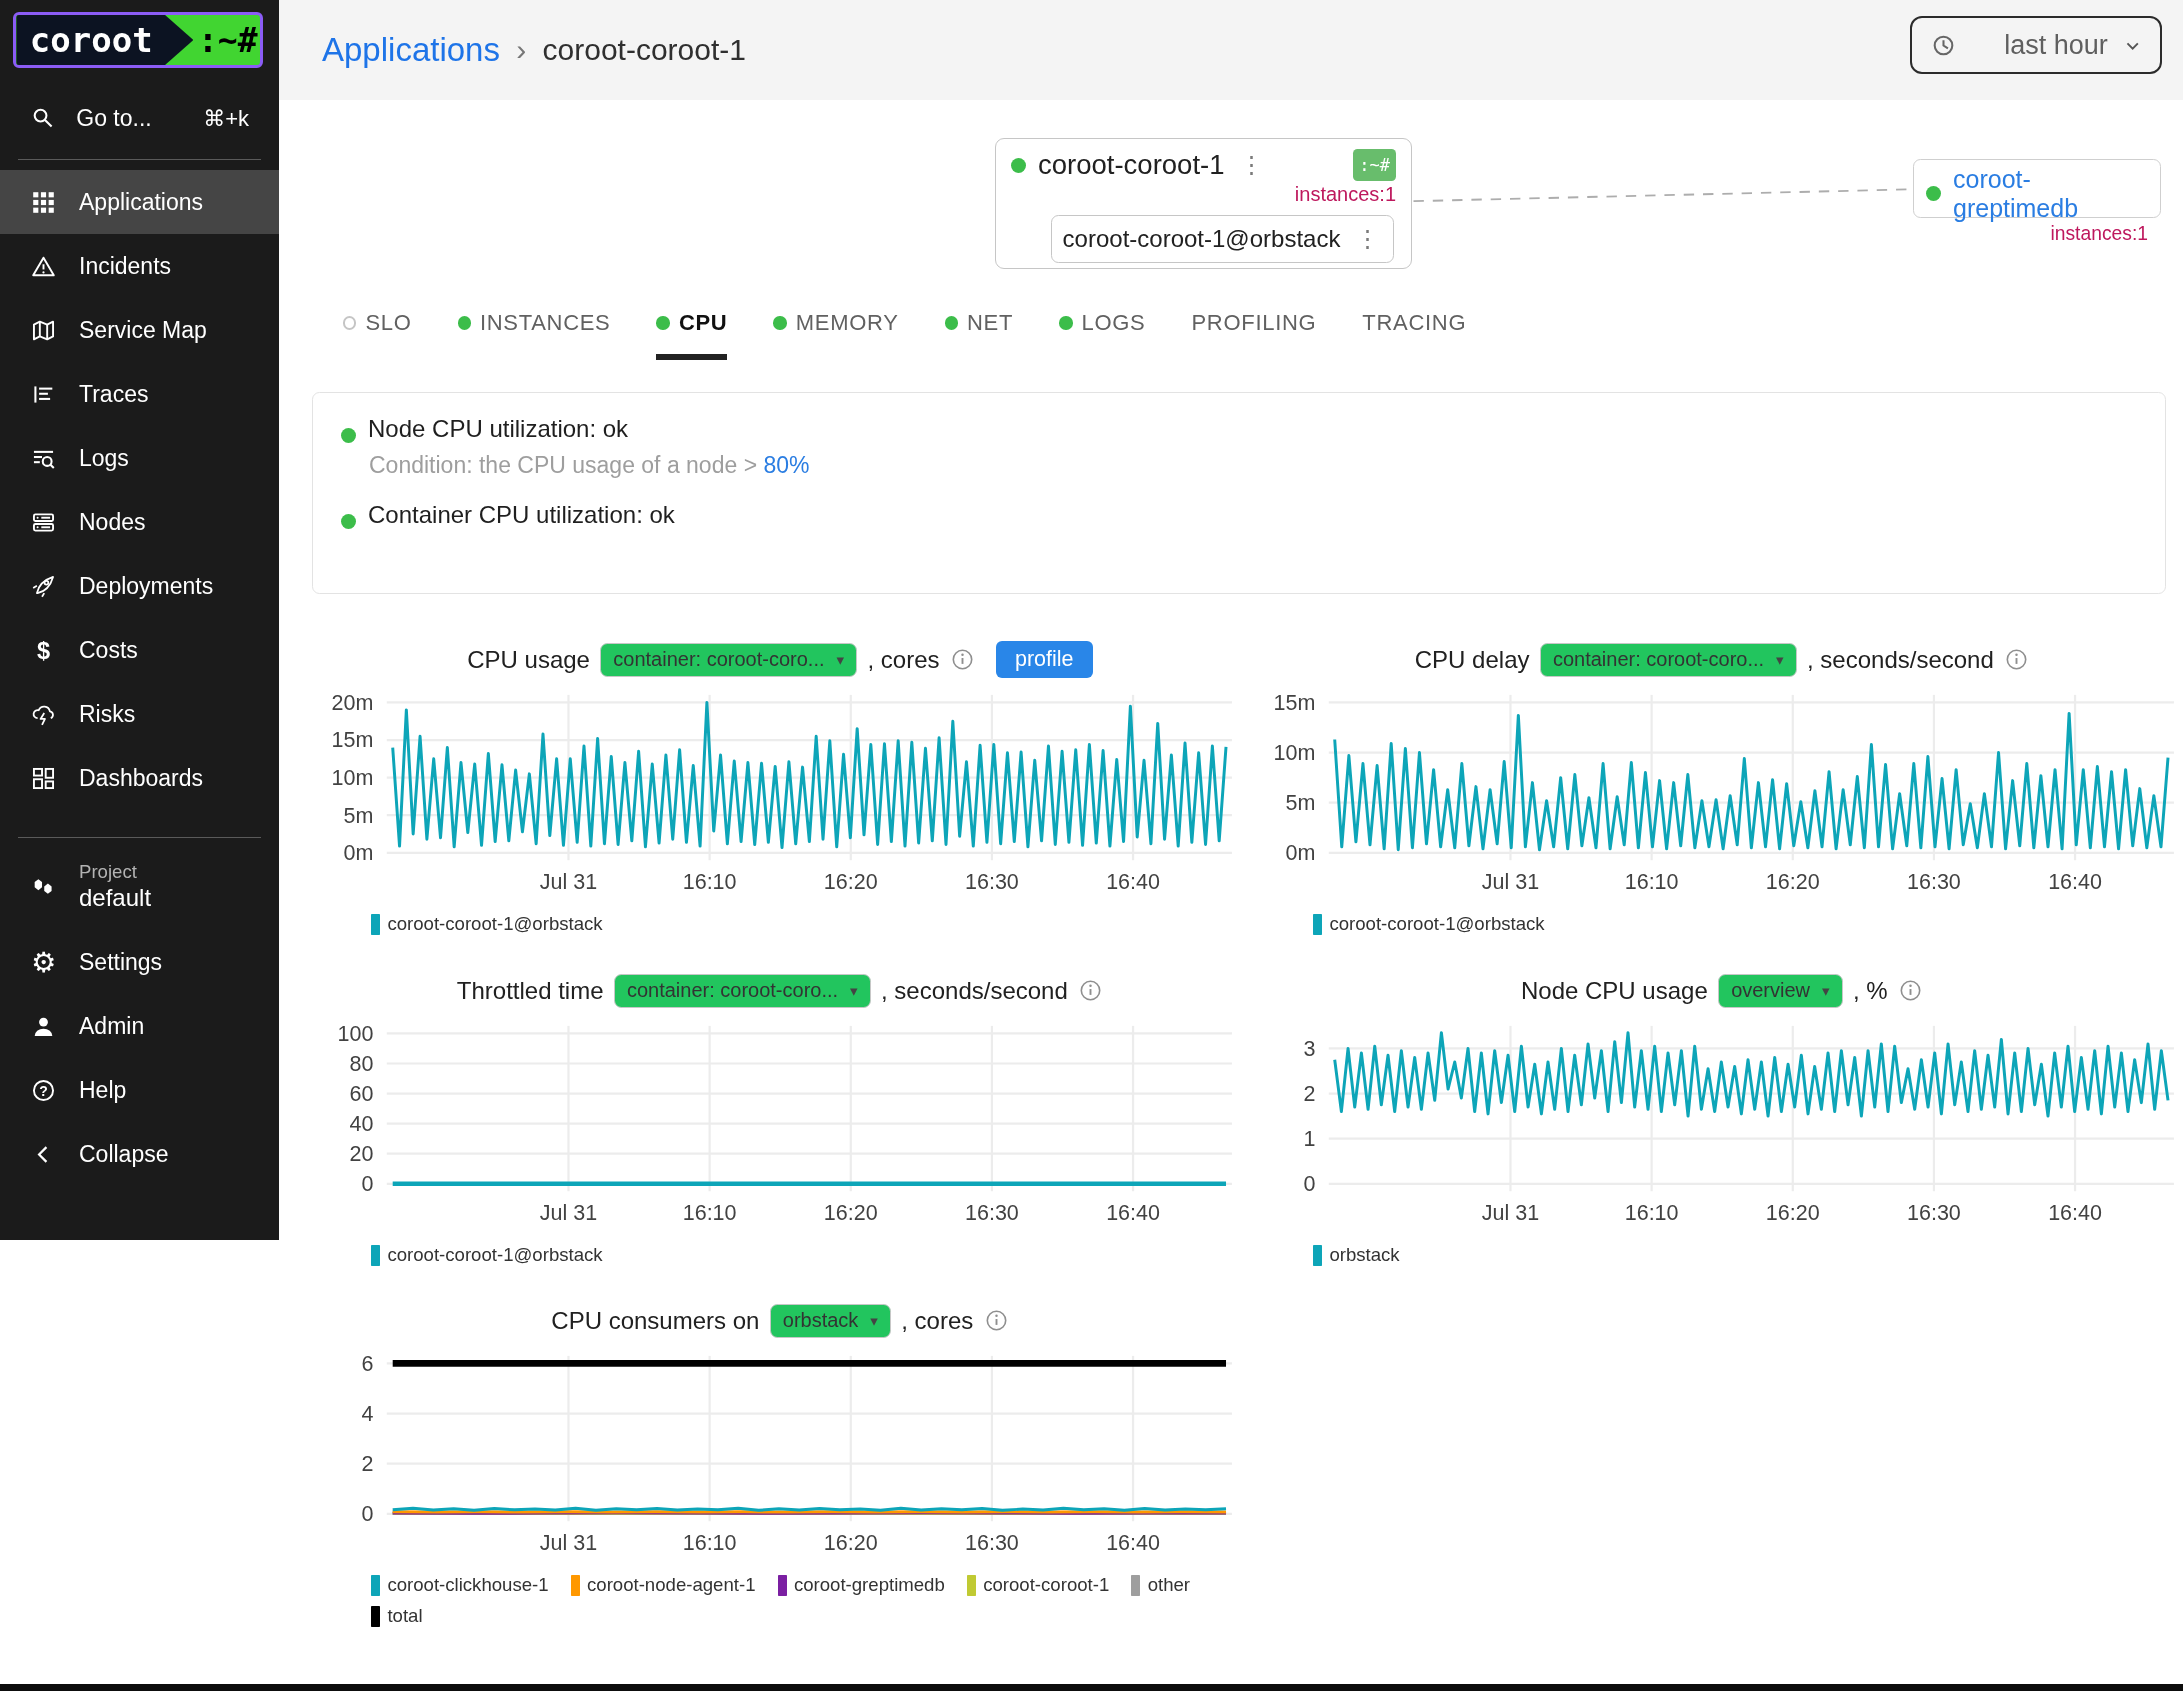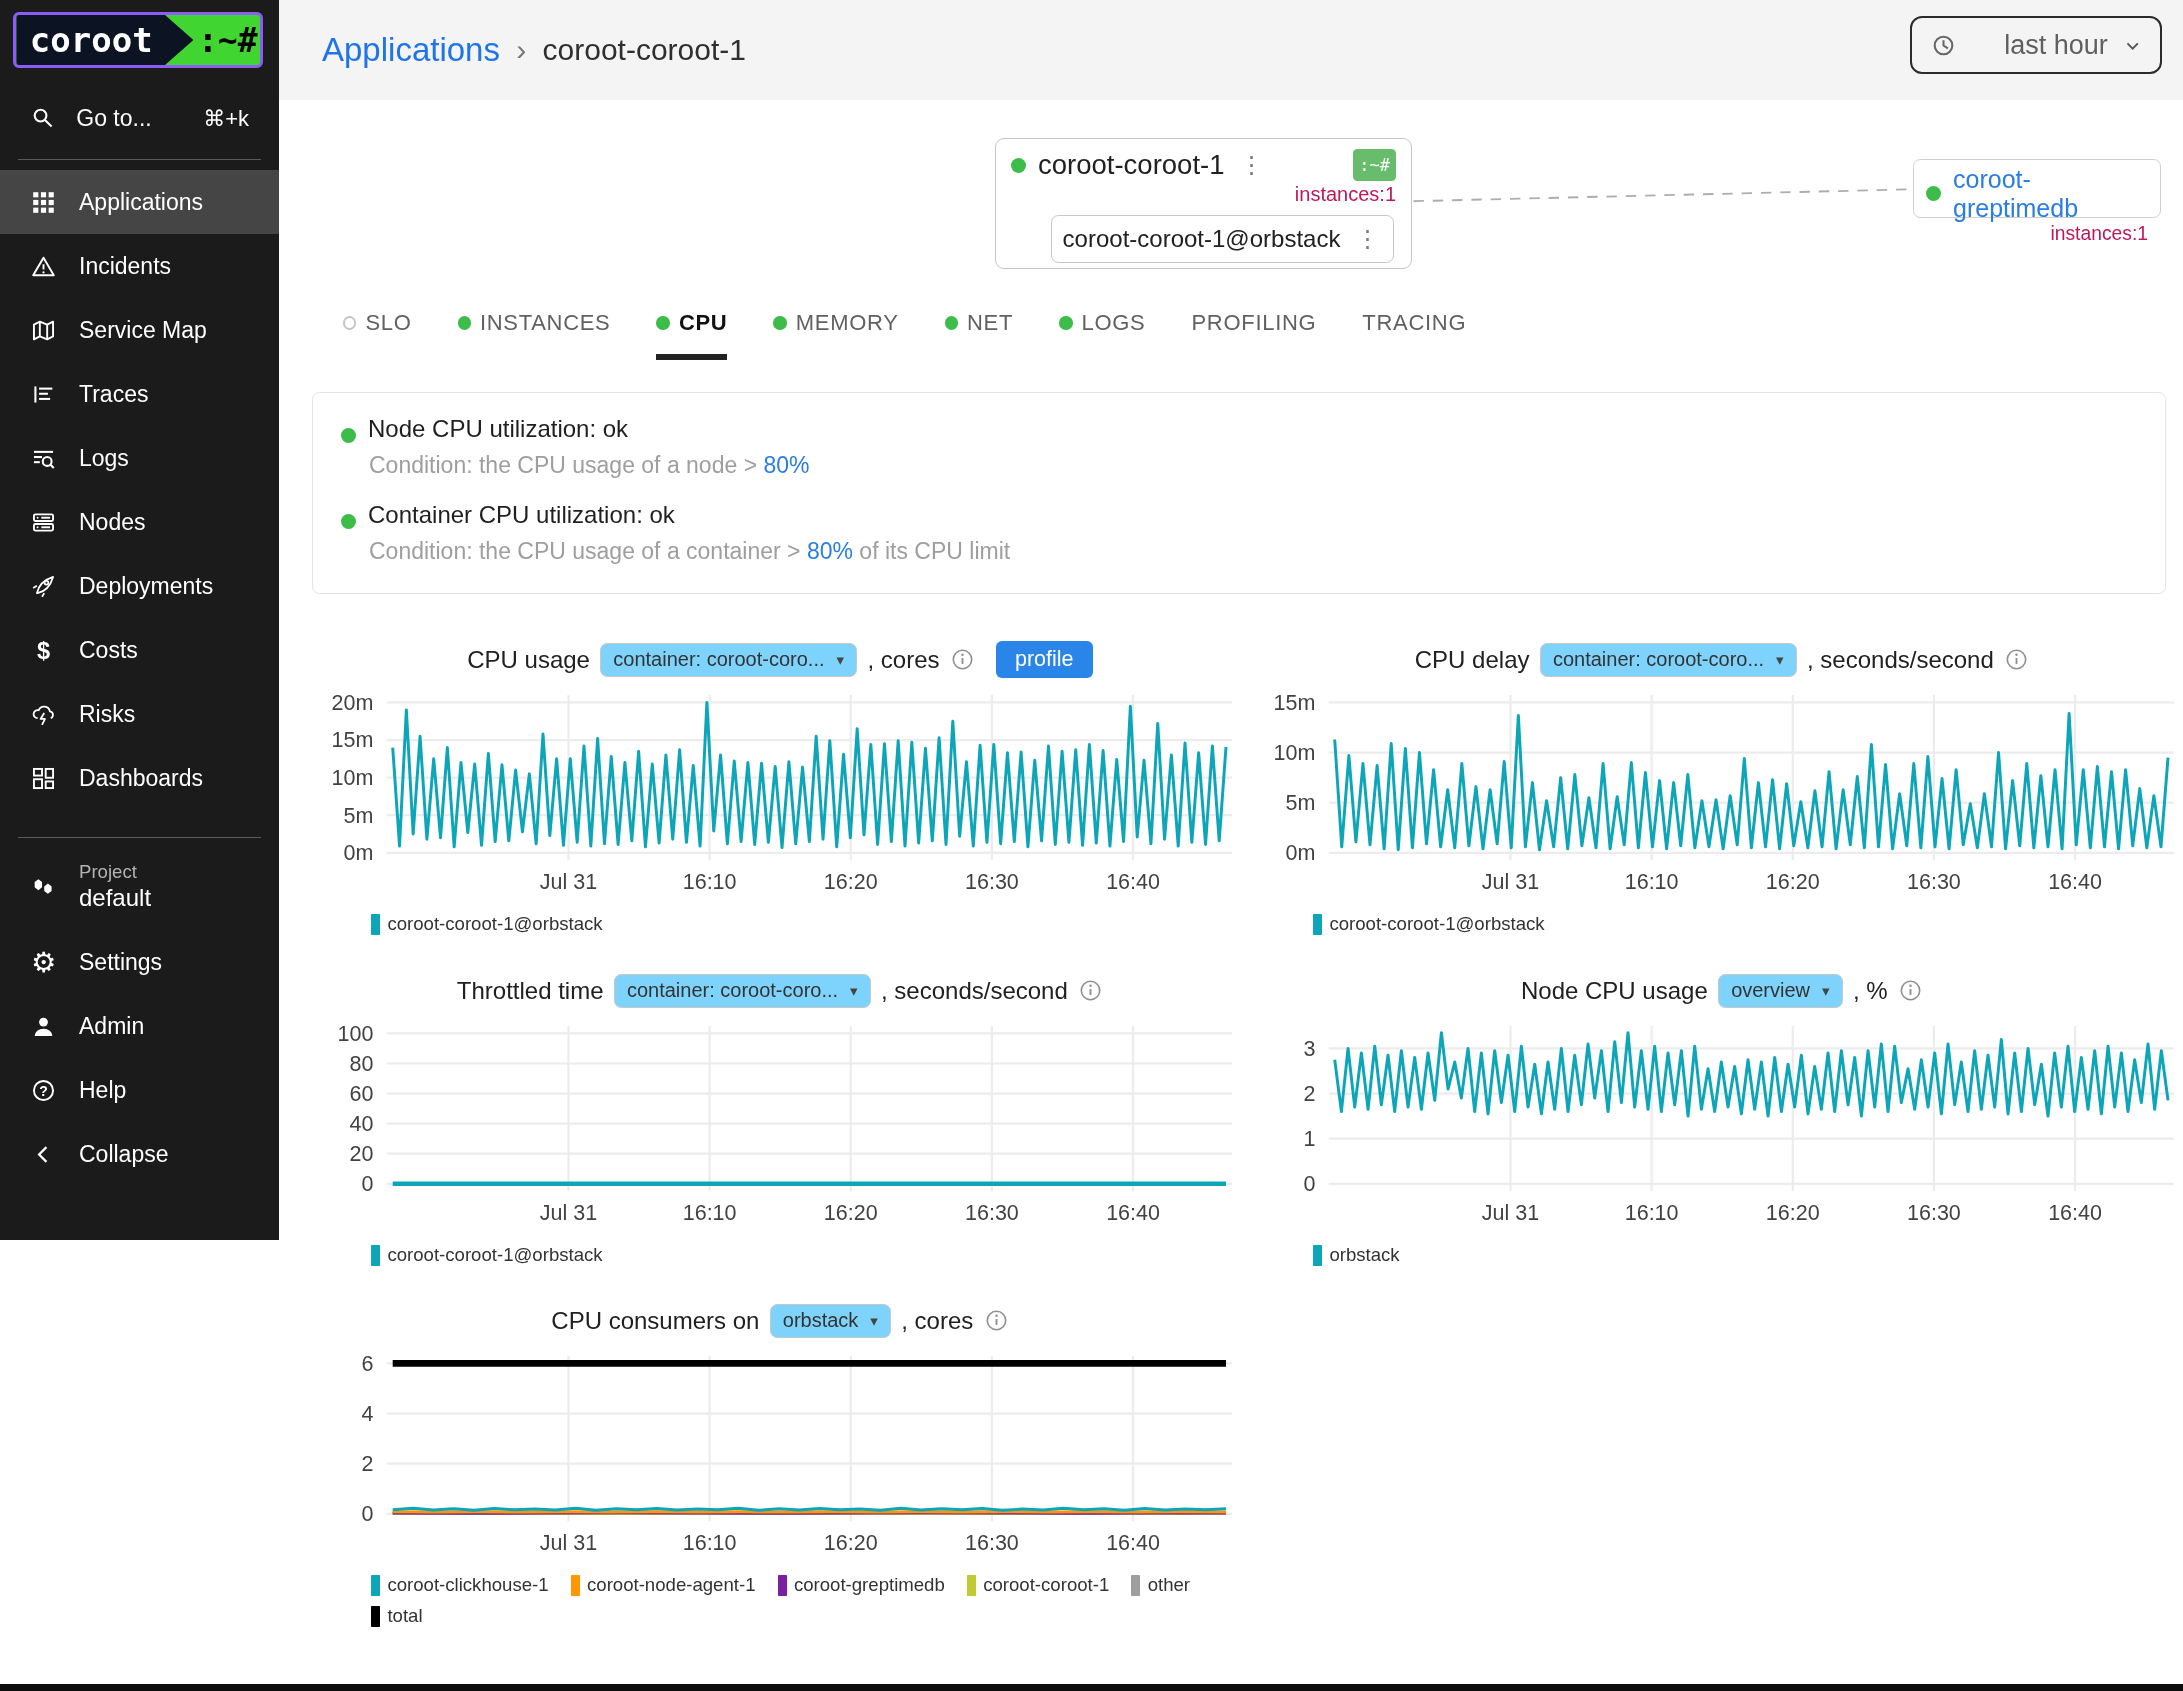--- a/index.html
+++ b/index.html
@@ -58,21 +58,21 @@
   .check-title{display:flex;align-items:flex-end;gap:12px;font-size:24px;color:#1f1f1f;margin-bottom:9px;}
   .check-cond{font-size:23px;color:#9e9e9e;margin:0 0 22px 28px;}
   .check-cond .thr{color:#2a7de2;cursor:pointer;}
   
   .chart{position:absolute;width:936px;}
   .c1{left:312px;top:633px;}  .c2{left:1254px;top:633px;}
   .c3{left:312px;top:964px;} .c4{left:1254px;top:964px;}
   .c5{left:312px;top:1294px;}
   .chart-title{height:53px;display:flex;align-items:center;justify-content:center;gap:10.4px;}
   .ct-label{font-size:24px;color:#212121;}
-  .selector{border:1.5px solid #c7c7c7;border-radius:7.4px;padding:4.5px 12px;display:flex;align-items:center;gap:12px;cursor:pointer;background:#7dd3fc;}
+  .selector{border:1.5px solid #c7c7c7;border-radius:7.4px;padding:4.5px 12px;display:flex;align-items:center;gap:12px;cursor:pointer;background:#22c55e;}
   .selector .sel-txt{font-size:20px;color:#333;}
   .selector .arr{font-size:15px;color:#444;font-family:"DejaVu Sans",sans-serif;}
   .profile-btn{margin-left:10.4px;background:#2986e8;color:#fff;font-size:21.5px;border:none;border-radius:6px;padding:6px 19.3px;cursor:pointer;font-family:"Liberation Sans",sans-serif;}
   .plot{display:block;}
   .tick{font-size:29px;fill:#424242;font-family:"Liberation Sans",sans-serif;}
   .legend{margin:12px 0 0 59px;display:flex;flex-wrap:wrap;gap:9px 22px;max-width:854px;}
   .legend-item{display:inline-flex;align-items:center;gap:7.4px;cursor:pointer;}
   .legend-mark{width:9px;height:21px;border-radius:0.7px;display:inline-block;}
   .legend-item span:last-child{font-size:18.6px;color:#333;}
   #footer-bar{position:absolute;left:0;bottom:0;width:100%;height:6.7px;background:#0d0d0d;}
@@ -342,21 +342,20 @@
 <div id="checks">
   <div class="check-title">
     <span class="dot"></span>
     <span>Node CPU utilization: ok</span>
   </div>
   <div class="check-cond"><span>Condition: the CPU usage of a node &gt; </span><span class="thr">80%</span><span></span></div>
   <div class="check-title">
     <span class="dot"></span>
     <span>Container CPU utilization: ok</span>
   </div>
-  <div class="check-cond" style="margin-bottom:0;"><span>Condition: the CPU usage of a container &gt; </span><span class="thr">80%</span><span> of its CPU limit</span></div>
 </div>
 
 <div class="chart c1">
   <div class="chart-title">
     <span class="ct-label">CPU usage</span>
     <span class="selector">
         <span class="sel-txt">container: coroot-coro...</span>
         <span class="arr">▾</span>
       </span>
     <span class="ct-label">, cores</span>

